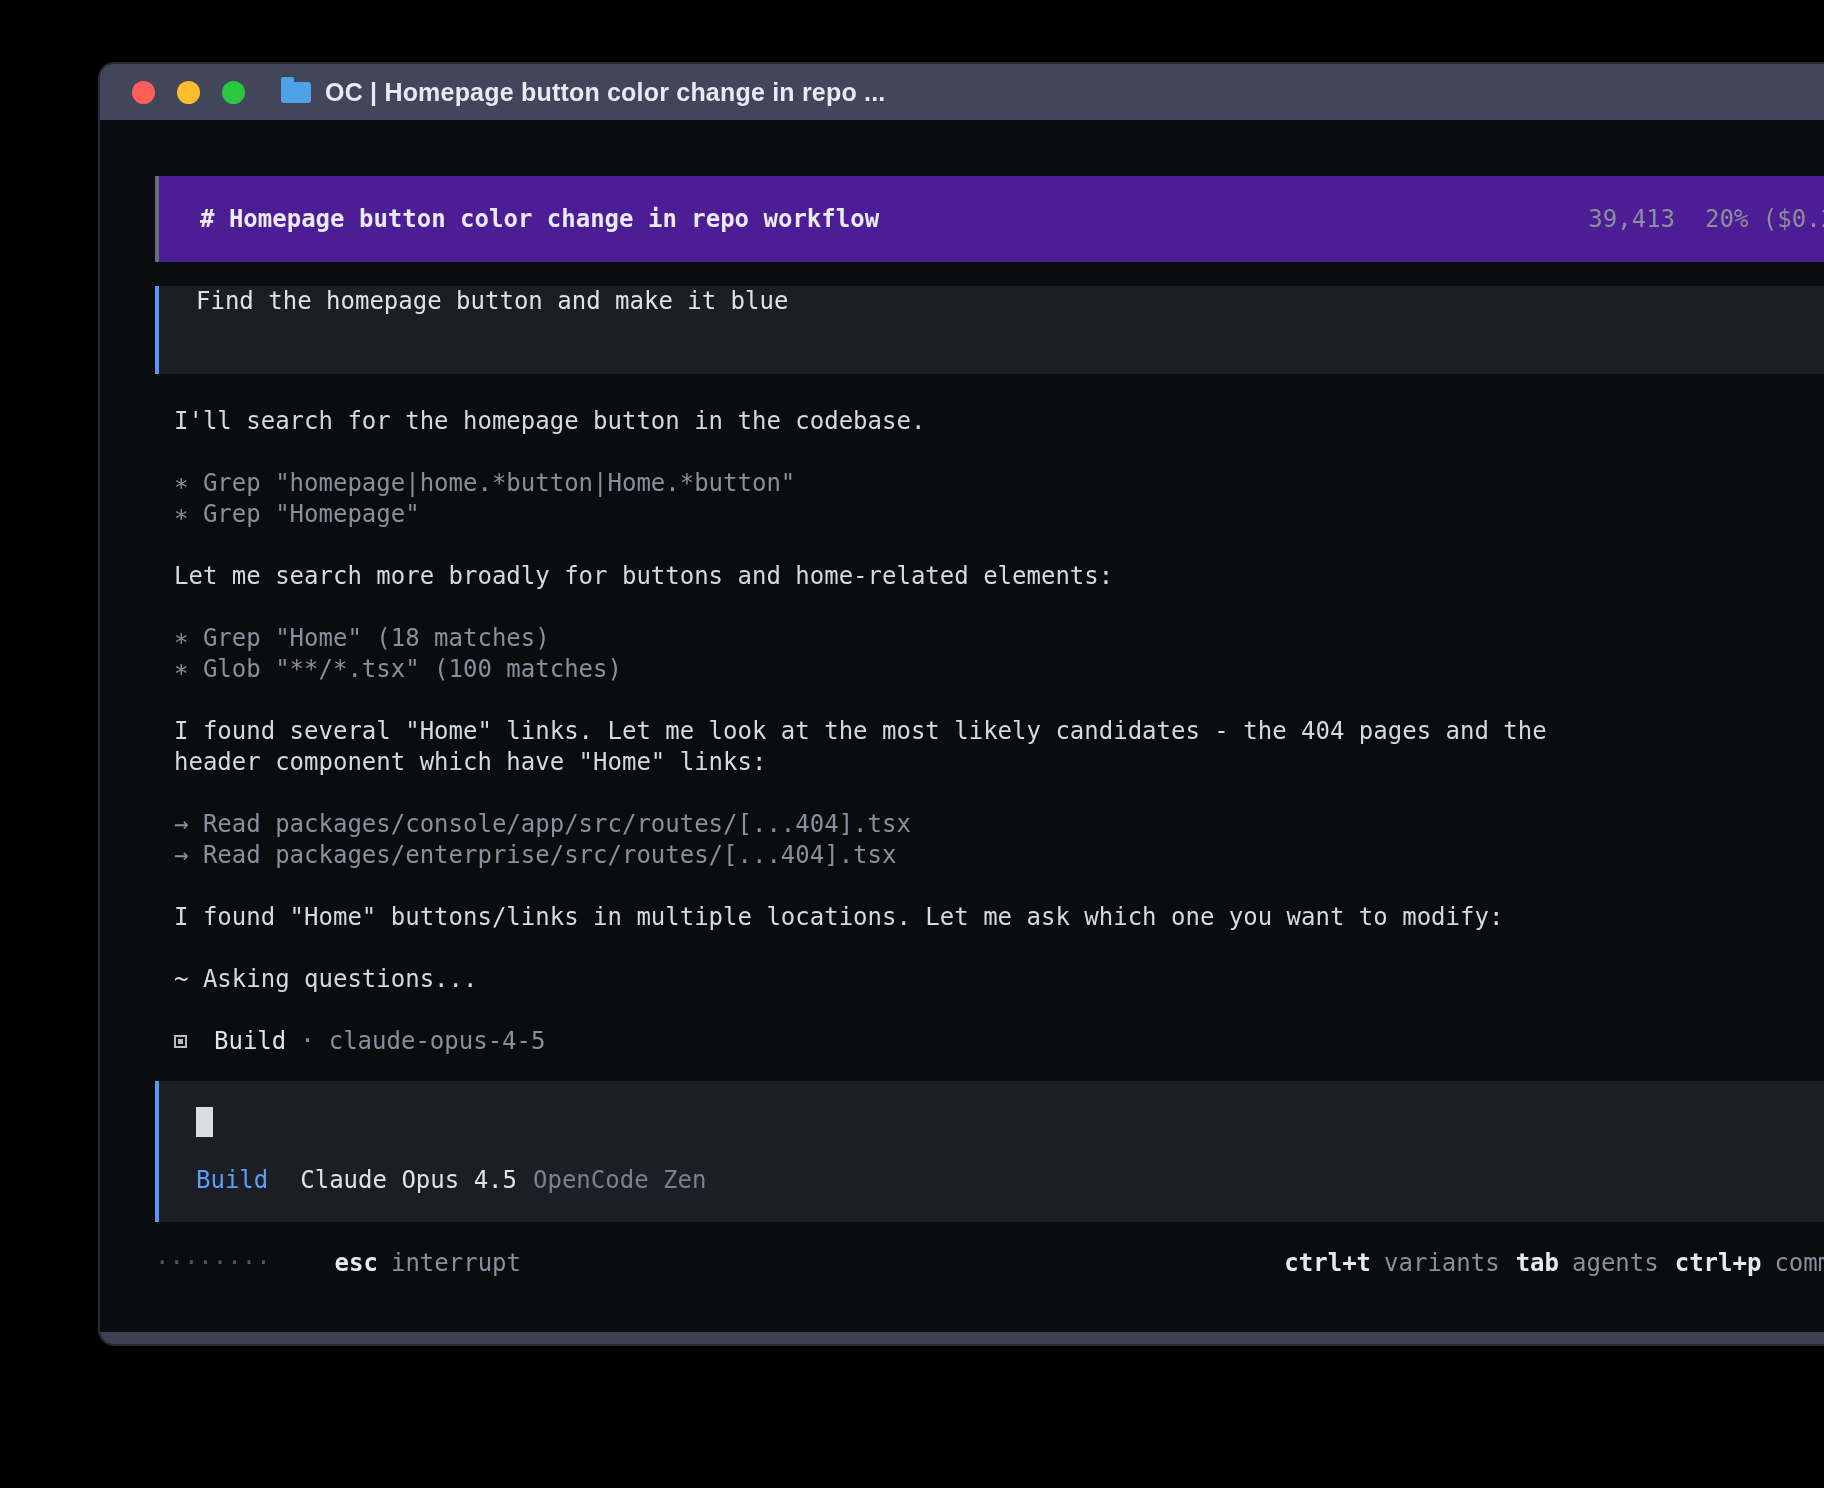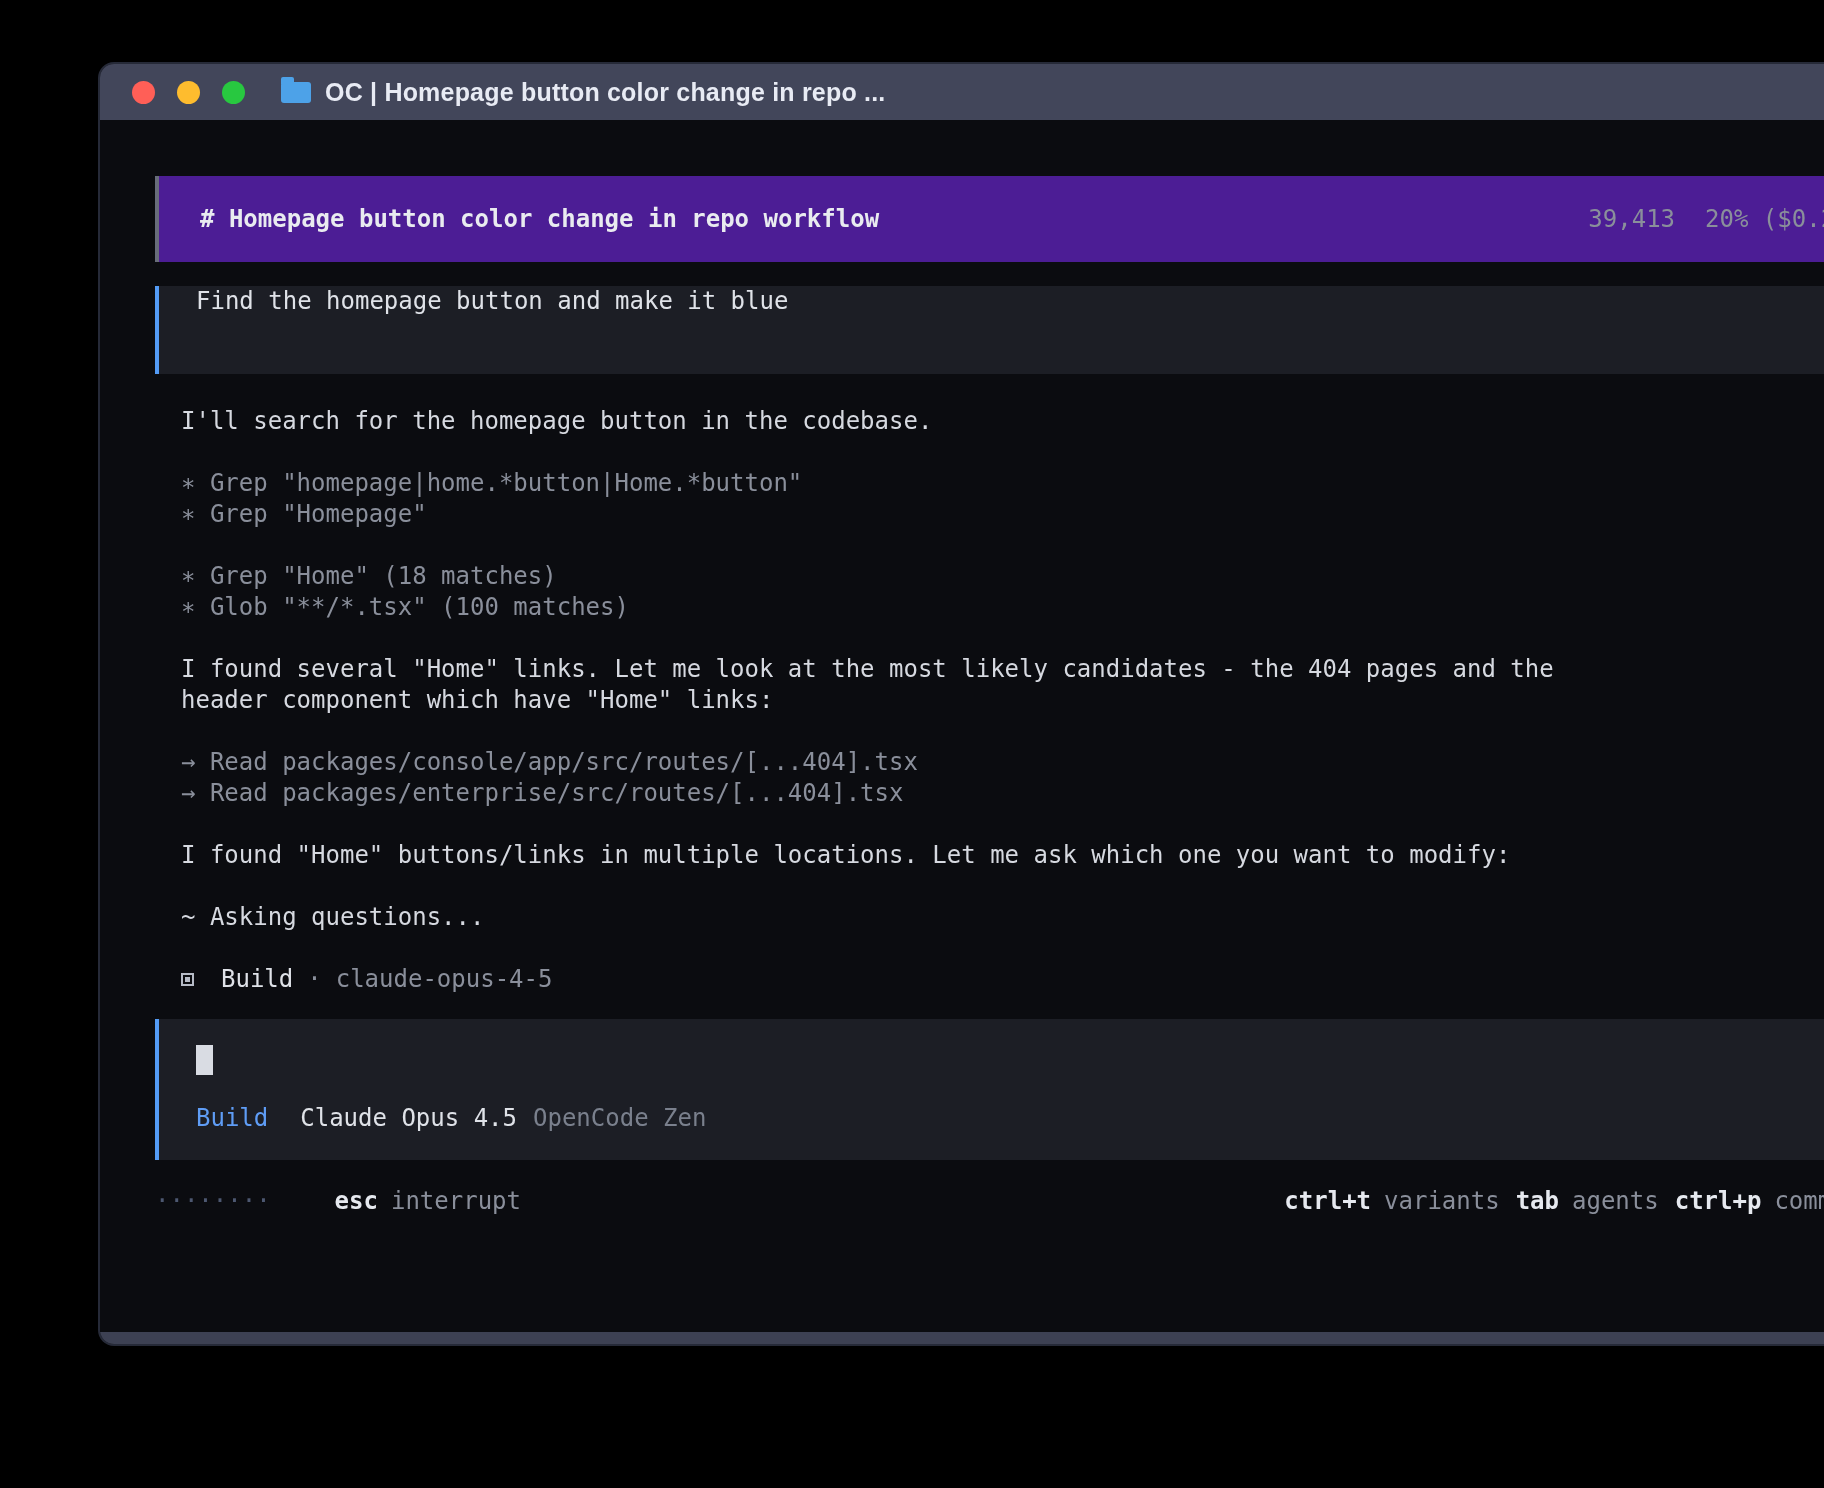--- a/index.html
+++ b/index.html
@@ -32,21 +32,21 @@
   .doc-header { display:flex; align-items:center; justify-content:space-between;
                 background:#4c1d95; border-left:4px solid #686d7a;
                 padding:0 26px 0 41px; height:86px; }
   .doc-title { font-weight:700; color:#e9ebf0; white-space:pre; }
   .doc-stats { color:#8a8f9b; display:flex; gap:30px; white-space:pre; }
 
   .user-msg { margin-top:24px; background:#1c1e25; border-left:4px solid #539bf5;
               padding:0 26px 0 37px; height:88px; display:flex; align-items:flex-start;
               color:#dfe2e8; }
 
-  .transcript { margin-top:32px; margin-left:26px; max-width:1460px; }
+  .transcript { margin-top:32px; margin-left:19px; max-width:1460px; }
   .block + .block { margin-top:31px; }
   .block.text { color:#d6d9e0; }
   .block.tool div { color:#8a8f9b; white-space:pre; }
 
   .agent-row { display:flex; align-items:center; }
   .agent-icon { width:13px; height:13px; border:2px solid #b6bbc6; display:inline-block;
                 position:relative; margin-right:27px; flex:0 0 auto; }
   .agent-icon::after { content:""; position:absolute; inset:2px; background:#b6bbc6; }
   .agent-name { color:#dfe2e8; }
   .agent-sep { color:#8a8f9b; margin:0 14px; }
@@ -104,20 +104,21 @@
 
       <div class="transcript">
 
         <div class="block text">I'll search for the homepage button in the codebase.</div>
 
         <div class="block tool">
           <div>∗ Grep "homepage|home.*button|Home.*button"</div>
           <div>∗ Grep "Homepage"</div>
         </div>
 
+        <div class="block text">Let me search more broadly for buttons and home-related elements:</div>
 
         <div class="block tool">
           <div>∗ Grep "Home" (18 matches)</div>
           <div>∗ Glob "**/*.tsx" (100 matches)</div>
         </div>
 
         <div class="block text">I found several "Home" links. Let me look at the most likely candidates - the 404 pages and the header component which have "Home" links:</div>
 
         <div class="block tool">
           <div>→ Read packages/console/app/src/routes/[...404].tsx</div>

